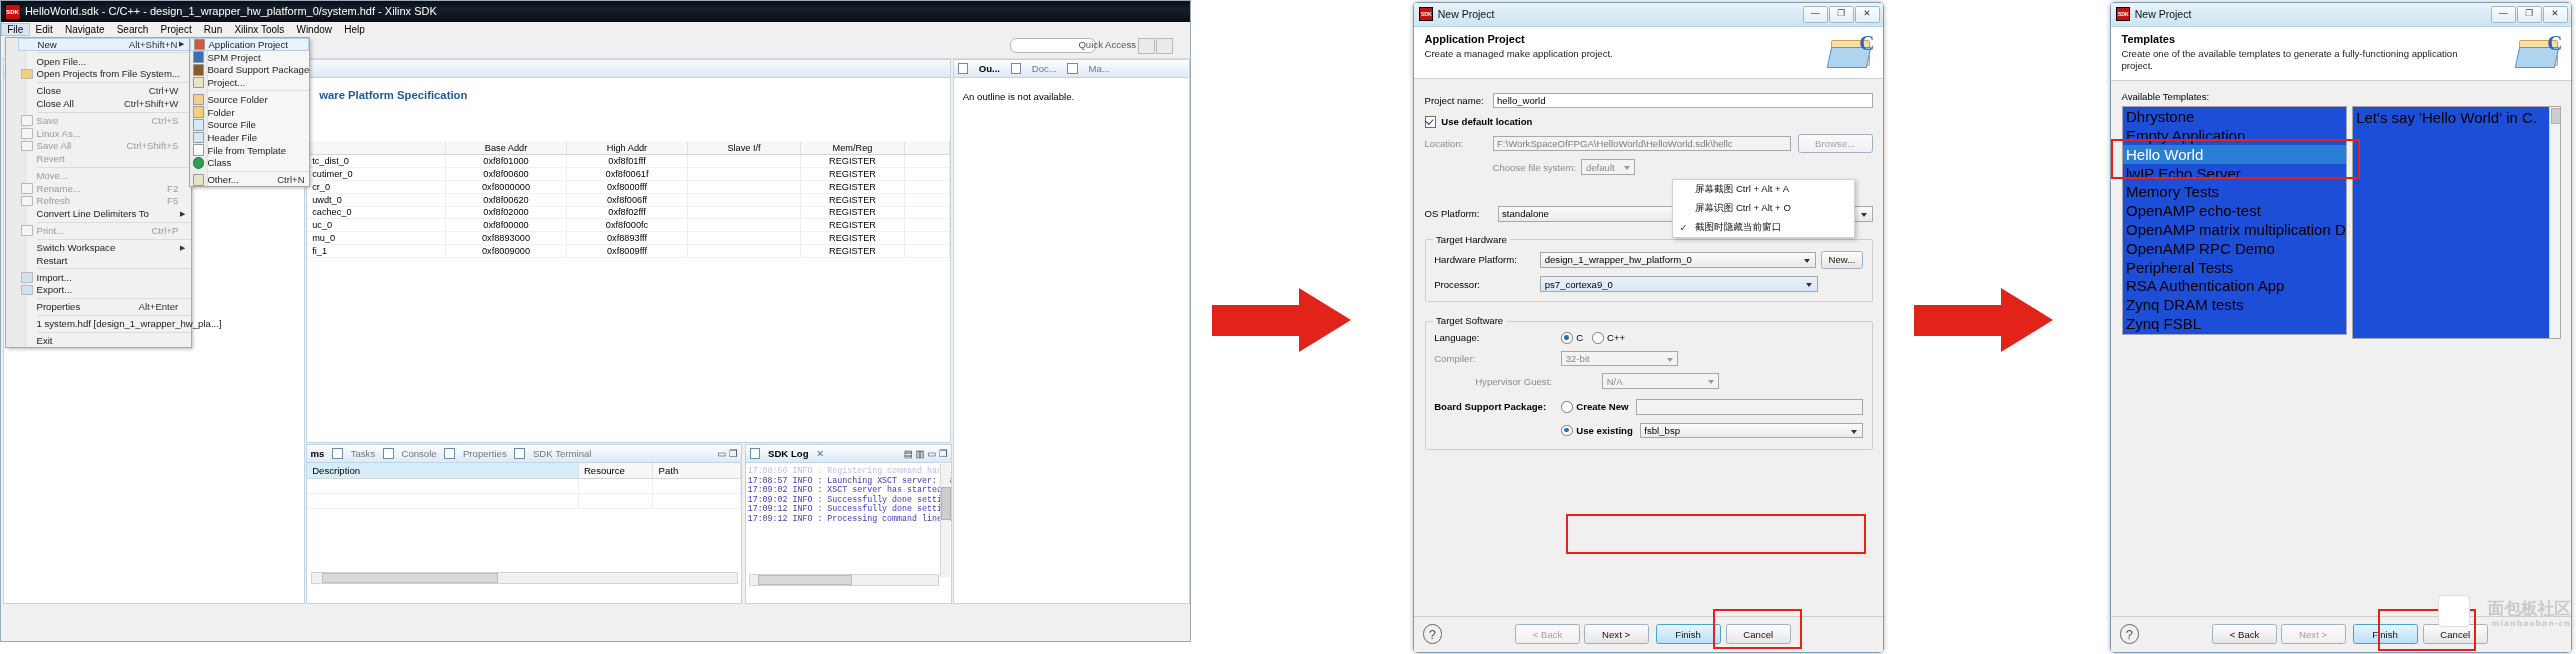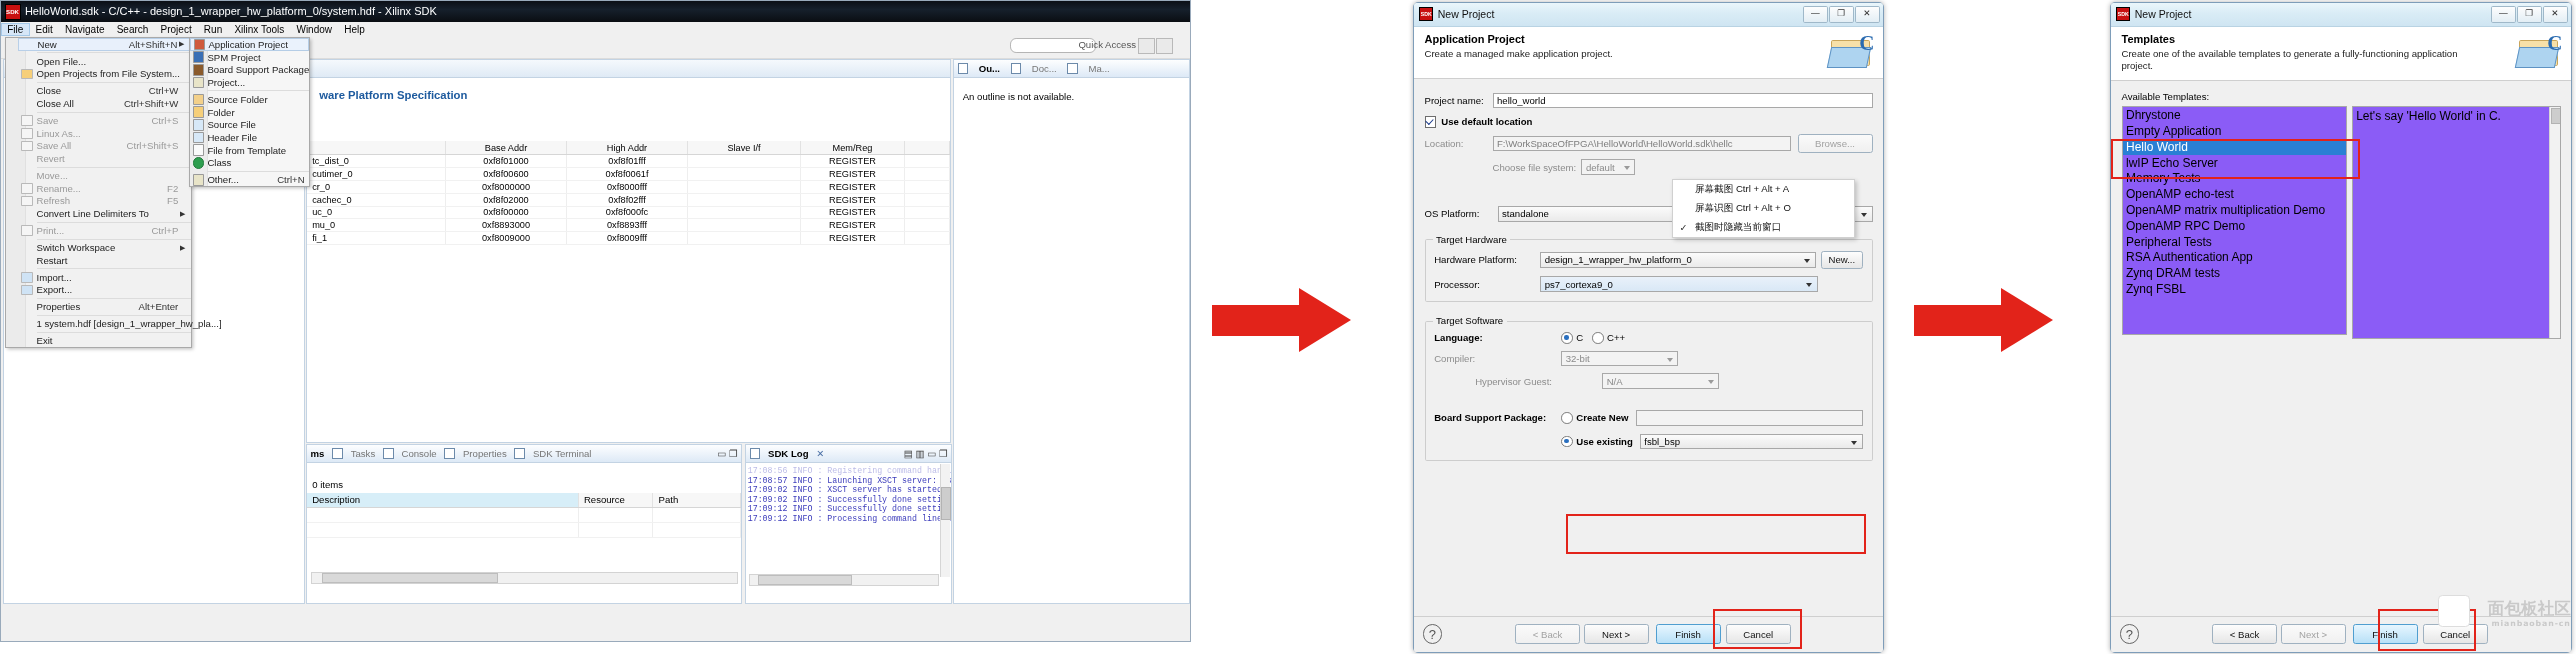--- a/index.html
+++ b/index.html
@@ -156,21 +156,21 @@
   .rb.on:after{content:"";position:absolute;left:2.2px;top:2.2px;width:4.4px;height:4.4px;border-radius:50%;background:#2a6fbf;}
   .redbox{position:absolute;border:2.6px solid #e2231a;box-sizing:border-box;pointer-events:none;z-index:60;}
 
   
   #ctx-popup{position:absolute;background:#fff;border:0.9px solid #d0d0d0;box-shadow:1.7px 1.7px 4.4px rgba(0,0,0,.2);
     font-size:9.6px;z-index:50;}
   #ctx-popup .row{display:flex;align-items:center;height:19px;padding:0 8.7px 0 3.5px;gap:4.4px;color:#111;white-space:nowrap;}
   #ctx-popup .tick{width:14px;text-align:center;color:#333;}
 
   
-  .lst{border:0.9px solid #a8a8a8;background:#8b5cf6;font-size:12px;overflow:hidden;position:relative;}
+  .lst{border:0.9px solid #a8a8a8;background:#1d4ed8;font-size:15px;overflow:hidden;position:relative;}
   .lst .it{padding:0.9px 3.5px;color:#000;white-space:nowrap;}
   .lst .it.sel{background:#2a7fd4;color:#fff;}
   .scrollbar-v{position:absolute;right:0;top:0;bottom:0;width:9.6px;background:#f2f2f2;border-left:0.9px solid #d5d5d5;}
   .sb-thumb{position:absolute;left:0.9px;width:7.8px;background:#cdcdcd;border:0.9px solid #b3b3b3;}
 
   
   #watermark{position:absolute;right:5.2px;bottom:24.4px;font-size:16.6px;color:#c9c9c9;font-weight:bold;
     font-family:"DejaVu Sans",sans-serif;z-index:70;text-align:right;line-height:15px;}
   #watermark .sub{font-size:7.8px;letter-spacing:0.9px;}
   #wm-logo{position:absolute;width:30px;height:30px;background:#fff;border:0.9px solid #ddd;border-radius:4.4px;z-index:71;}
@@ -260,20 +260,28 @@
               </tr>
               <tr>
                 <td class="l">cr_0</td>
                 <td>0xf8000000</td>
                 <td>0xf8000fff</td>
                 <td></td>
                 <td>REGISTER</td>
                 <td></td>
               </tr>
               <tr>
+                <td class="l">uwdt_0</td>
+                <td>0xf8f00620</td>
+                <td>0xf8f006ff</td>
+                <td></td>
+                <td>REGISTER</td>
+                <td></td>
+              </tr>
+              <tr>
                 <td class="l">cachec_0</td>
                 <td>0xf8f02000</td>
                 <td>0xf8f02fff</td>
                 <td></td>
                 <td>REGISTER</td>
                 <td></td>
               </tr>
               <tr>
                 <td class="l">uc_0</td>
                 <td>0xf8f00000</td>
@@ -309,21 +317,20 @@
         <span class="mini-ic"></span>
         <span class="tab">Tasks</span>
         <span class="mini-ic"></span>
         <span class="tab">Console</span>
         <span class="mini-ic"></span>
         <span class="tab">Properties</span>
         <span class="mini-ic"></span>
         <span class="tab">SDK Terminal</span>
         <span style="margin-left:auto;padding-right:3.5px;color:#444;">▭ ❐</span>
       </div>
-      <div style="font-size:9.6px;padding:15.7px 0 2.6px 5.2px;">0 items</div>
       <table class="sdk-table" style="font-size:9.6px">
         <thead>
             <tr>
           <th style="background:#d7eef8;width:262px;text-align:left;padding-left:5.2px">Description</th>
           <th style="width:65px;text-align:left;padding-left:5.2px">Resource</th>
           <th style="text-align:left;padding-left:5.2px">Path</th>
         </tr>
           </thead>
         <tbody>
           <tr>
@@ -669,38 +676,38 @@
         <div style="display:flex;align-items:center;margin-top:7px;">
           <span class="lbl" style="width:106px">Processor:</span>
           <span class="combo lit" style="flex:1;margin-right:45px">ps7_cortexa9_0</span>
         </div>
       </div>
 
       <div class="grp" style="margin-top:19px;padding:10.5px 8.7px 10.5px 8.7px;">
         <span class="cap">Target Software</span>
 
         <div style="display:flex;align-items:center;">
-          <span class="lbl" style="width:127px;font-weight:bold">Language:</span>
+          <span class="lbl" style="width:127px;font-weight:normal">Language:</span>
           <span class="rb on"></span>
           <span class="lbl" style="margin:0 8.7px 0 3.5px">C</span>
           <span class="rb"></span>
           <span class="lbl" style="margin-left:3.5px">C++</span>
         </div>
 
         <div style="display:flex;align-items:center;margin-top:7px;">
           <span class="lbl dis" style="width:127px">Compiler:</span>
           <span class="combo dis" style="width:117px">32-bit</span>
         </div>
 
         <div style="display:flex;align-items:center;margin-top:7px;margin-left:41px;">
           <span class="lbl dis" style="width:127px">Hypervisor Guest:</span>
           <span class="combo dis" style="width:117px">N/A</span>
         </div>
 
-        <div style="display:flex;align-items:center;margin-top:21px;">
+        <div style="display:flex;align-items:center;margin-top:10px;">
           <span class="lbl" style="width:127px;font-weight:bold">Board Support Package:</span>
           <span class="rb"></span>
           <span class="lbl" style="margin:0 7px 0 3.5px;font-weight:bold">Create New</span>
           <span class="fld dis" style="flex:1"></span>
         </div>
 
         <div style="display:flex;align-items:center;margin-top:7.8px;padding-left:127px;">
           <span class="rb on"></span>
           <span class="lbl" style="margin:0 7px 0 3.5px;font-weight:bold">Use existing</span>
           <span class="combo" style="flex:1">fsbl_bsp</span>

